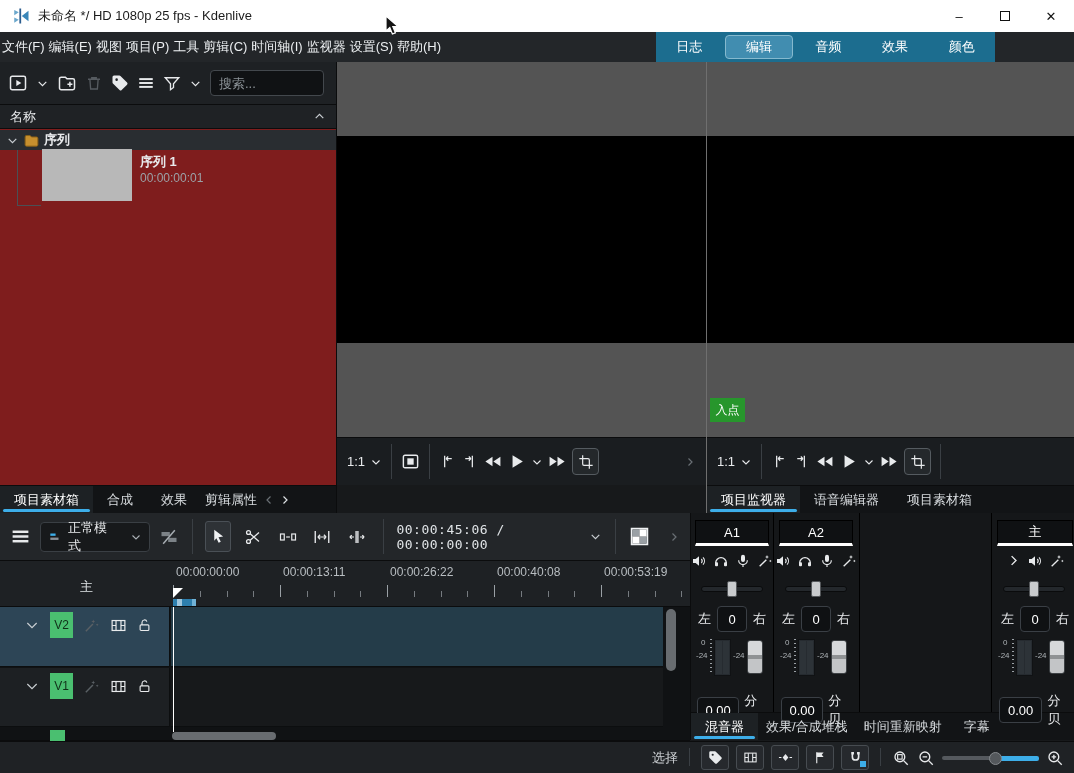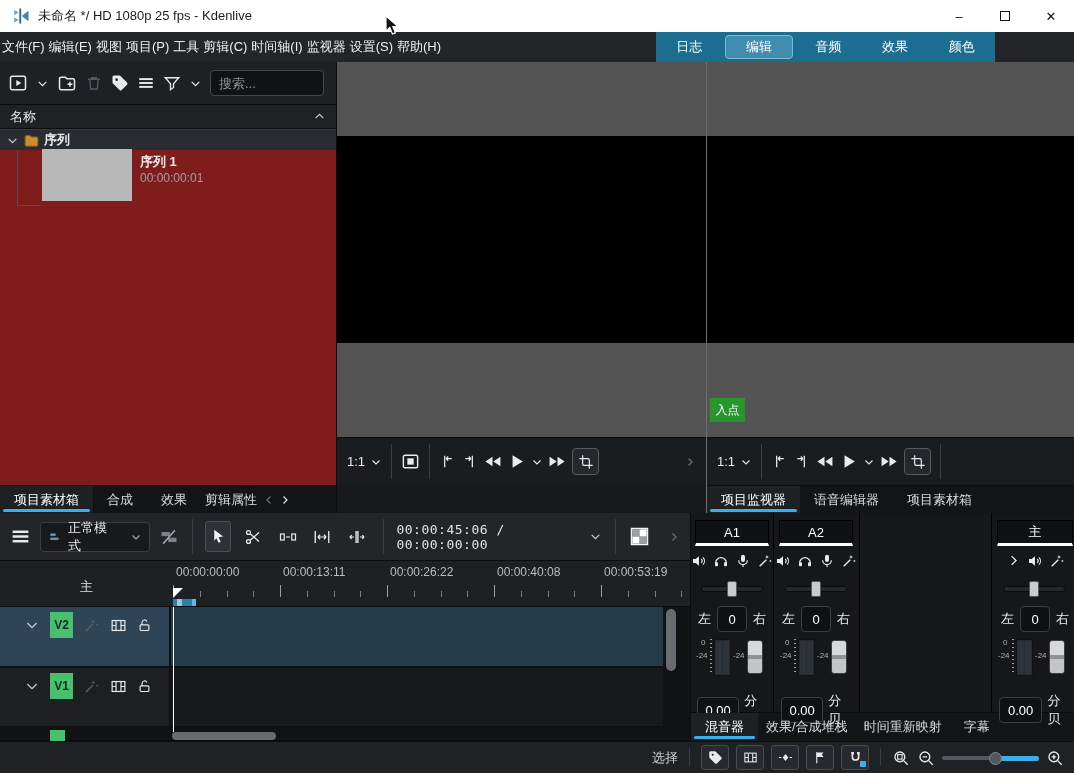--- a/index.html
+++ b/index.html
@@ -57,21 +57,21 @@
 #ruler{left:0;top:561px;width:690px;height:46px;background:#1e2124;border-bottom:1px solid #0b0c0d}
 #ruler .tick-label{position:absolute;top:4px;font-size:12px;color:#b9bec2;white-space:nowrap}
 #ticks-minor{position:absolute;left:173px;right:8px;bottom:9px;height:6px;background:repeating-linear-gradient(90deg,#767b80 0 1px,transparent 1px 26.75px)}
 #ticks-major{position:absolute;left:173px;right:8px;bottom:9px;height:12px;background:repeating-linear-gradient(90deg,#9aa0a5 0 1px,transparent 1px 107px)}
 #playhead-flag{position:absolute;left:173px;bottom:8px;width:0;height:0;border-top:10px solid #fff;border-right:10px solid transparent}
 #zonebar{position:absolute;left:173px;bottom:0;width:23px;height:7px;background:linear-gradient(90deg,#2d7fae 0 4px,#9fc6dd 4px 9px,#2d7fae 9px 19px,#70b2d6 19px 23px)}
 #tracks{left:0;top:607px;width:690px;height:134px;background:#101214;border-bottom:1px solid #0b0c0d}
 .track-head{position:absolute;left:0;width:170px;border-bottom:1px solid #0c0e0f;border-right:1px solid #0c0e0f}
 .track-row{position:absolute;left:171px;width:492px;border-bottom:1px solid #0c0e0f}
 .thead-inner{display:flex;align-items:center;gap:10px;padding:5px 0 0 24px}
-.tbadge{width:23px;height:26px;background:#4abf70;color:#103018;display:flex;align-items:center;justify-content:center;font-size:12px;font-weight:bold}
+.tbadge{width:23px;height:26px;background:#4abf70;color:#103018;display:flex;align-items:center;justify-content:center;font-size:12px;font-weight:normal}
 #playhead-line{position:absolute;left:173px;top:0;width:1px;height:125px;background:#fff;z-index:5}
 #vscroll{position:absolute;left:666px;top:2px;width:10px;height:62px;background:#686c70;border-radius:5px}
 #hscroll{position:absolute;left:172px;top:125px;width:104px;height:8px;background:#686c70;border-radius:4px}
 #master-label{position:absolute;left:80px;top:17px;color:#dfe3e6}
 
 #mixer{left:690px;top:513px;width:384px;height:227px;background:#151719;border-left:1px solid #0b0c0d;display:flex;flex-direction:column}
 #mixer-cols{position:relative;flex:1}
 .mx-sep{position:absolute;top:0;bottom:0;width:1px;background:#000}
 .mx-col{position:absolute;top:0;width:74px;height:199px}
 .mx-head{position:absolute;left:0;top:7px;width:100%;height:26px;background:#0f1113;border:1px solid #000;border-bottom:3px solid #fff;display:flex;align-items:center;justify-content:center;color:#fff}

